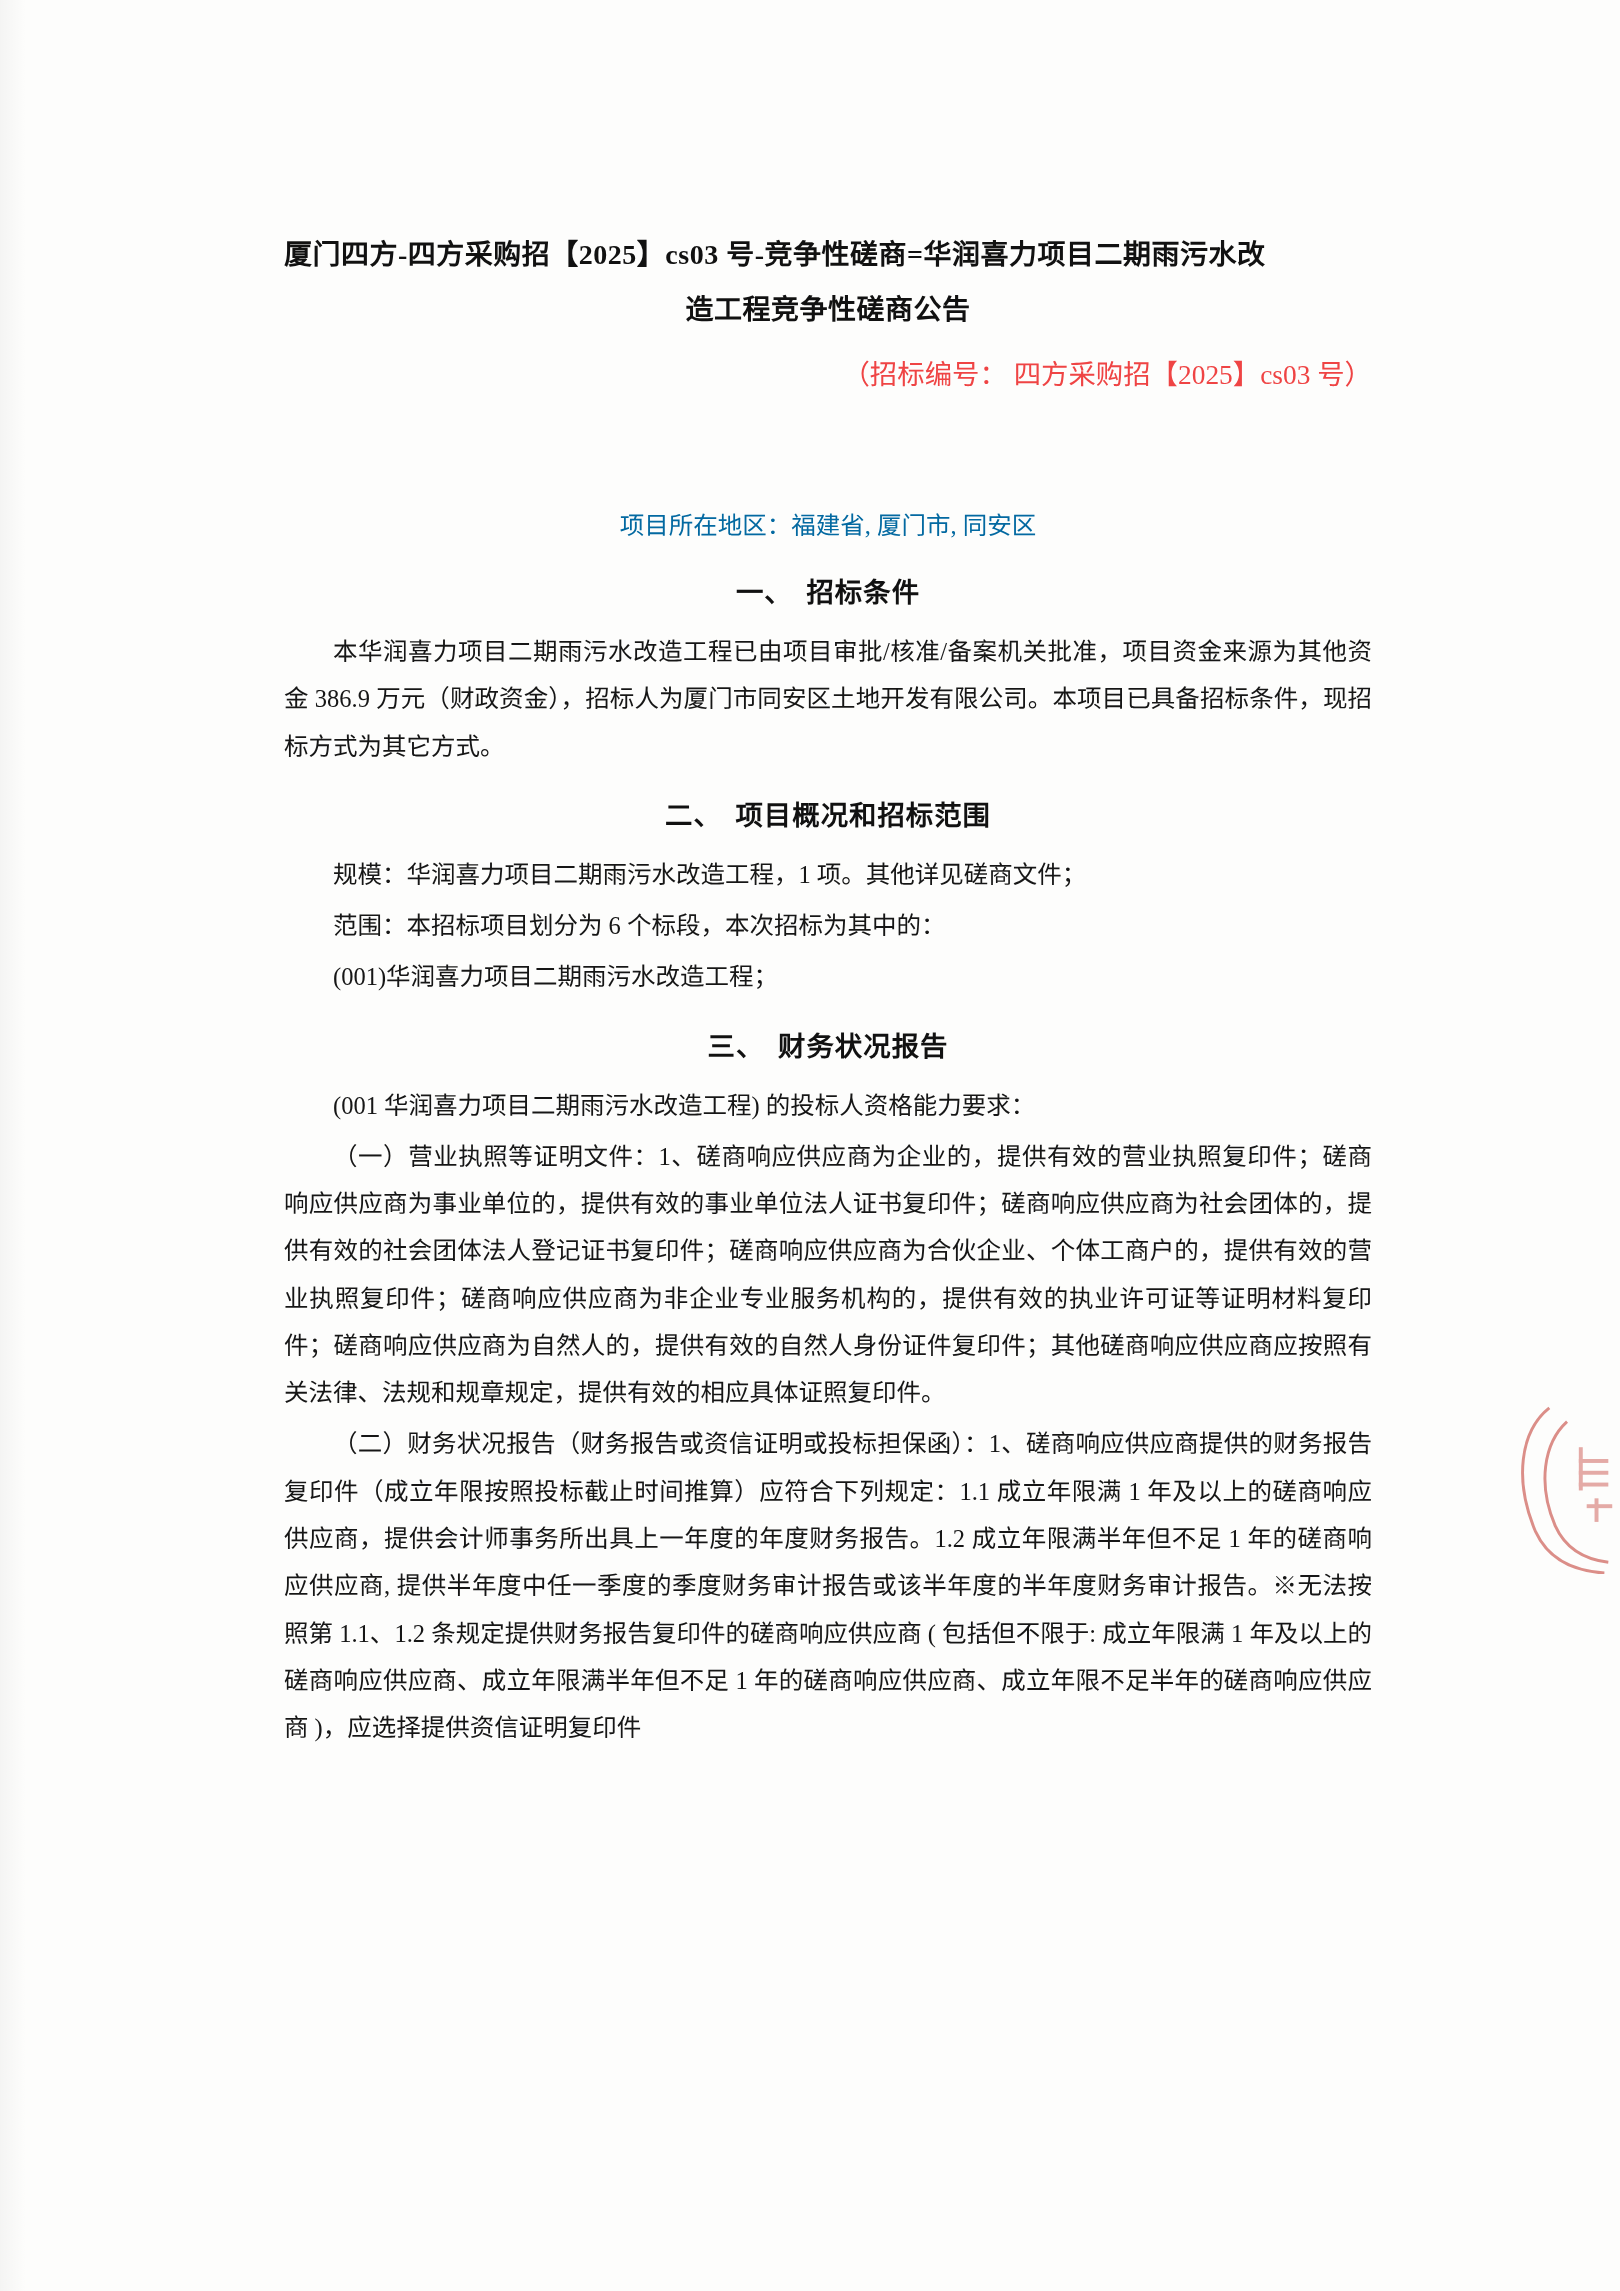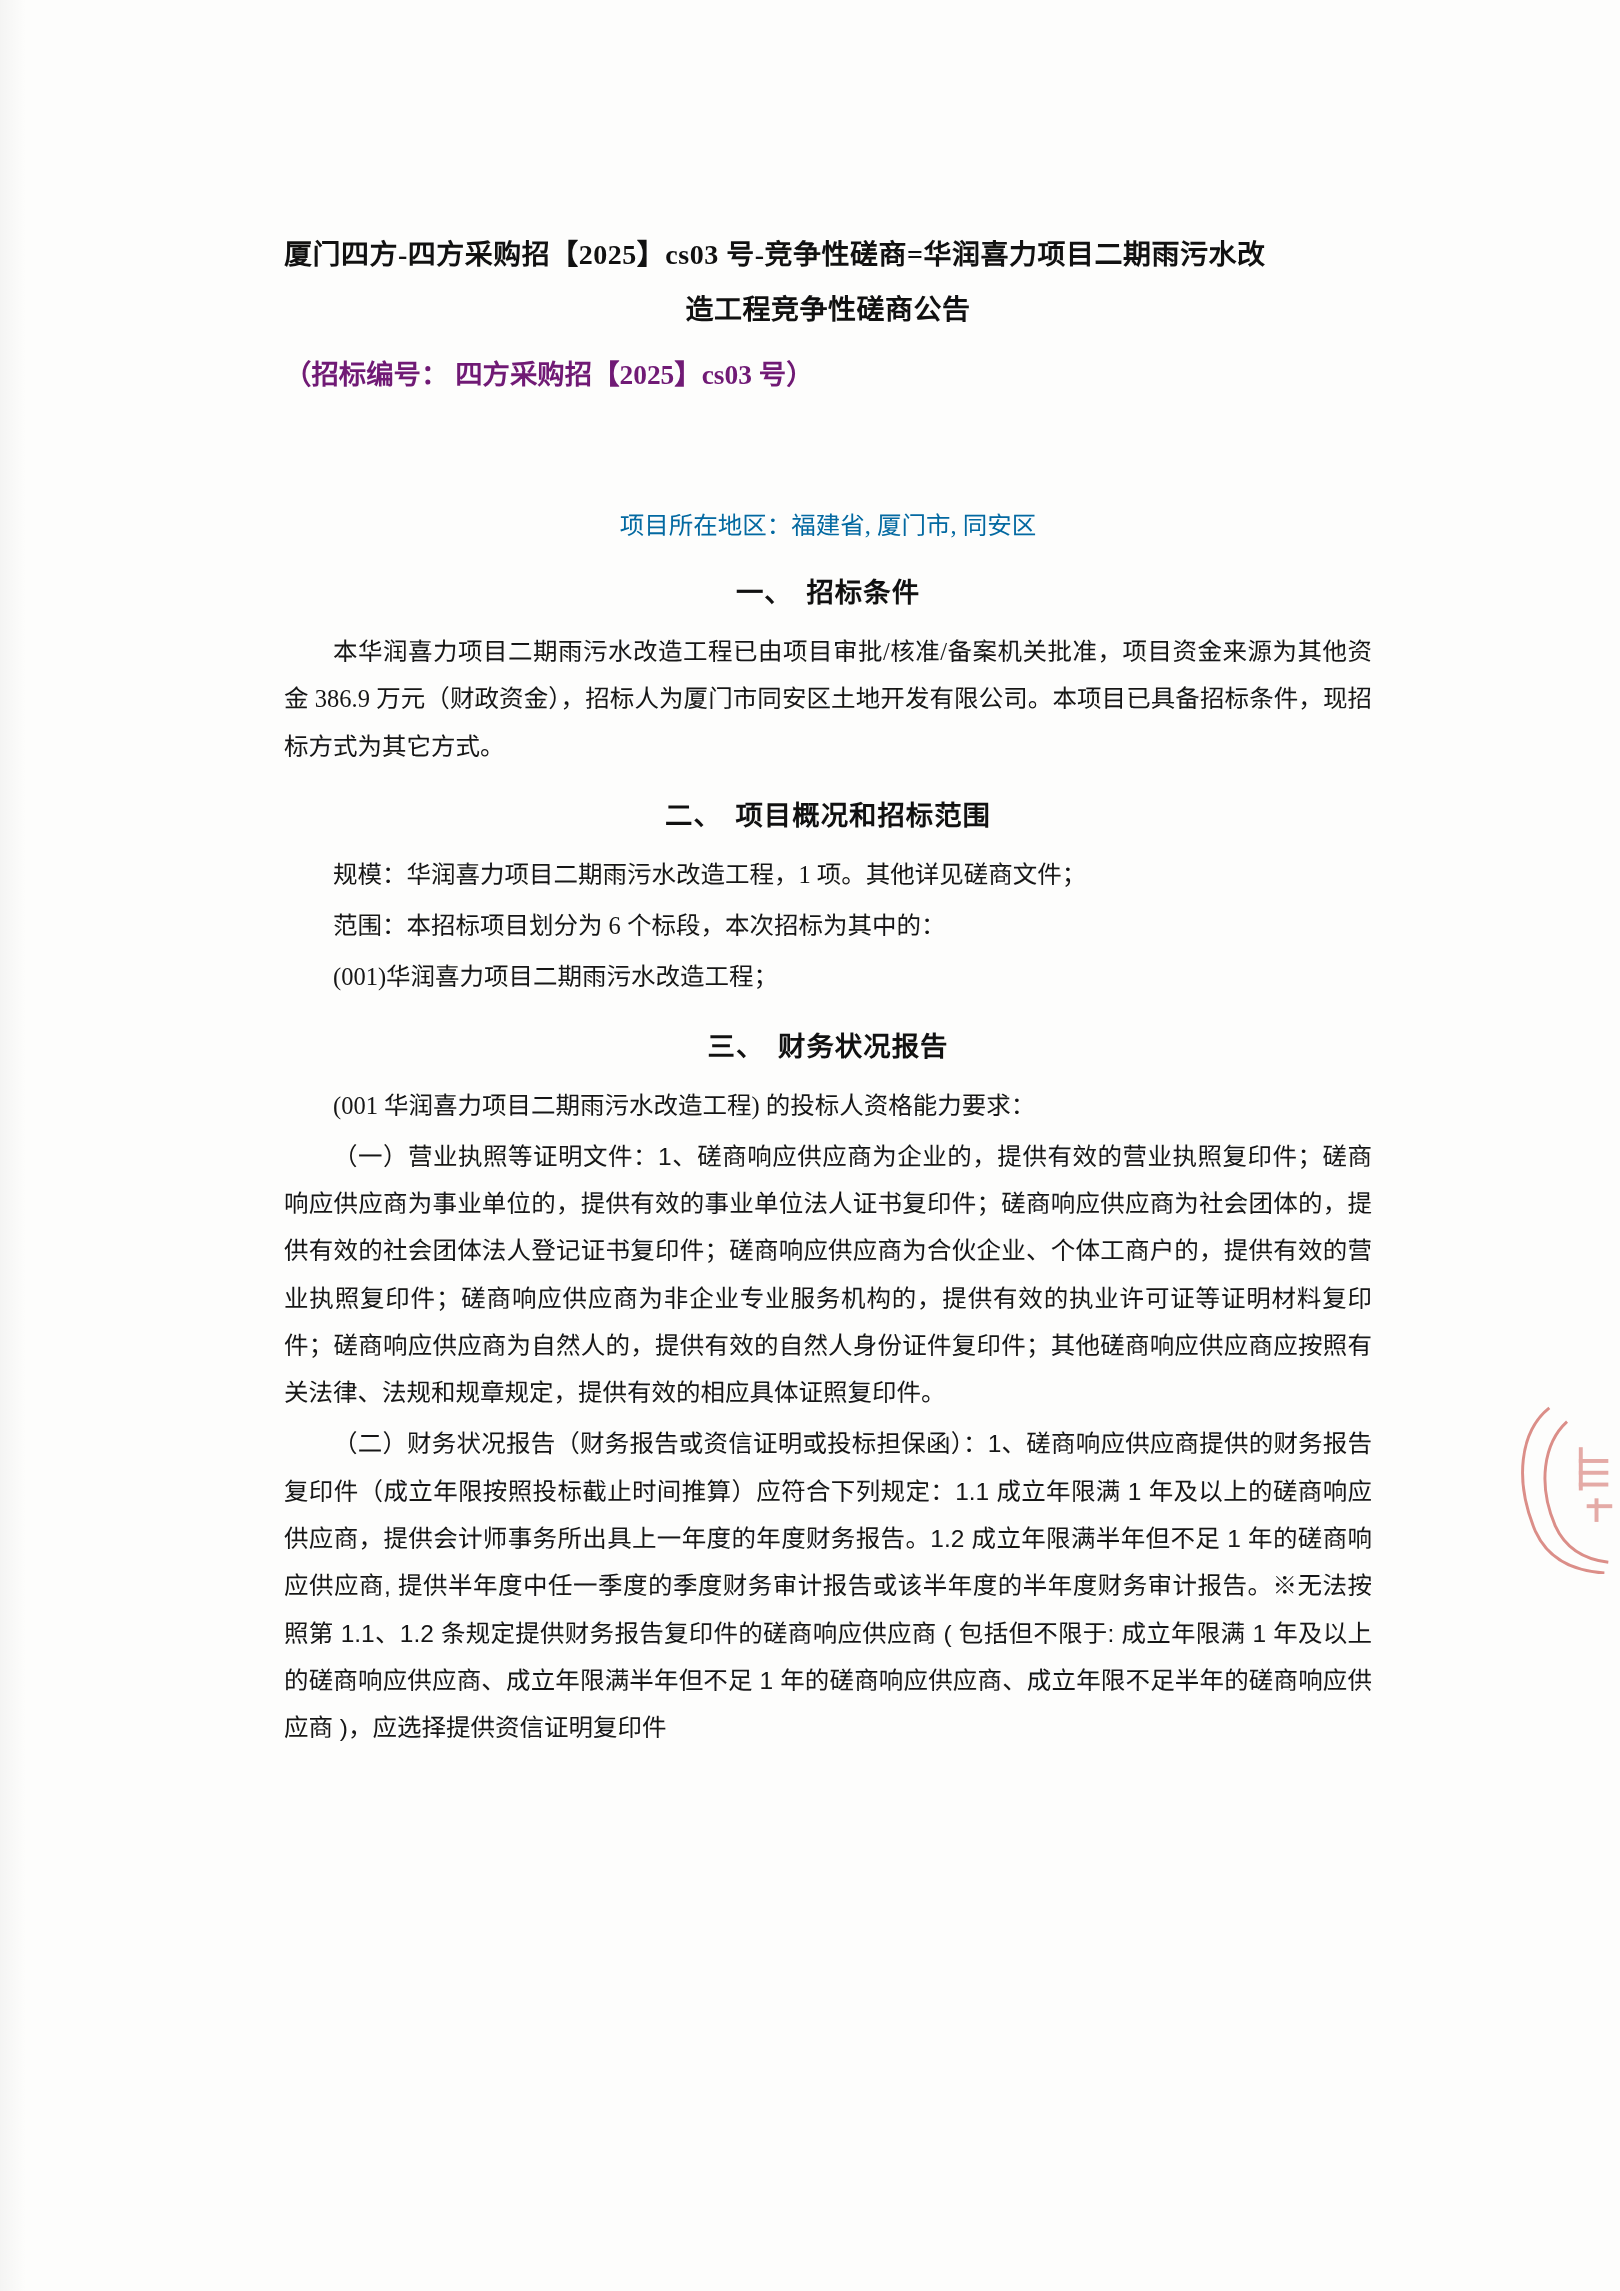--- a/index.html
+++ b/index.html
@@ -43,25 +43,25 @@
     display: block;
     text-align: left;
     text-indent: 0;
   }
   .doc-title .line2 {
     display: block;
     text-align: center;
   }
   .doc-subtitle {
     font-size: 27.4px;
-    font-weight: bold;
-    text-align: left;
+    font-weight: normal;
+    text-align: right;
     margin-top: 13.7px;
     line-height: 1.8;
-    color: #701a75;
+    color: #ef4444;
   }
 
   
   .region-line {
     font-size: 24.5px;
     margin-top: 105px;
     line-height: 1.7;
     color: #0369a1;
     text-align: center;
   }
@@ -84,21 +84,21 @@
     line-height: 1.93;
     margin: 0 0 3.9px 0;
     text-align: justify;
     text-justify: inter-ideograph;
     color: #161616;
   }
   p.indent2 { text-indent: 49px; }
   p.indent-half { padding-left: 49px; text-indent: 0; }
 
   .blocky {
-    font-family: Liberation Sans, sans-serif;
+    font-family: Liberation Serif, serif;
     font-size: 23.5px;
     line-height: 2.0;
   }
 
   
   .seal {
     position: absolute;
     right: -7.8px;
     top: 1402px;
     width: 118px;

